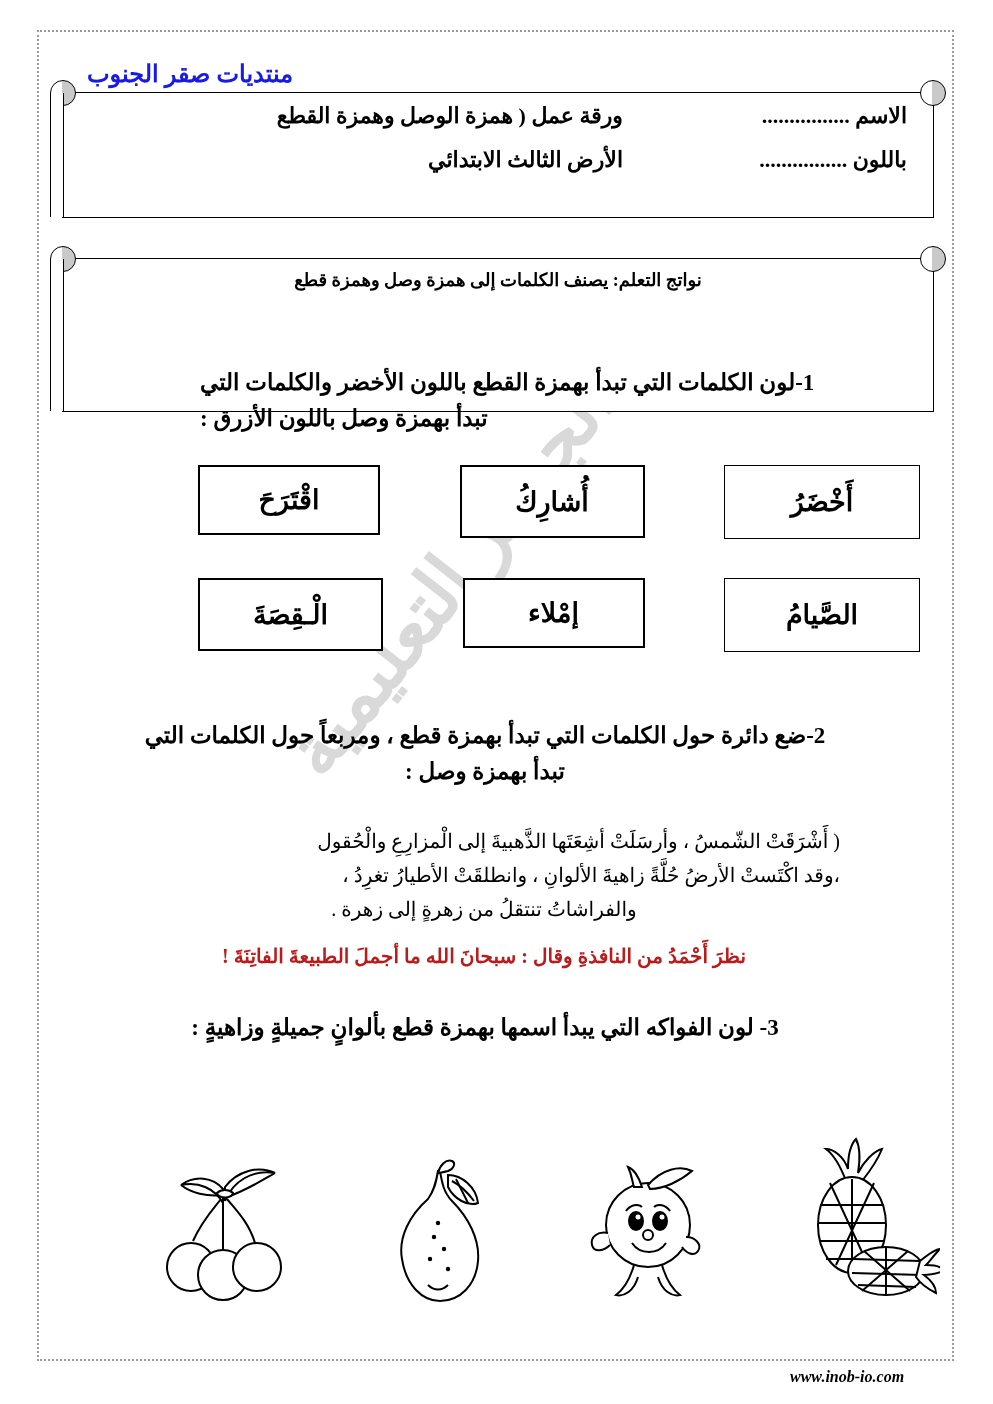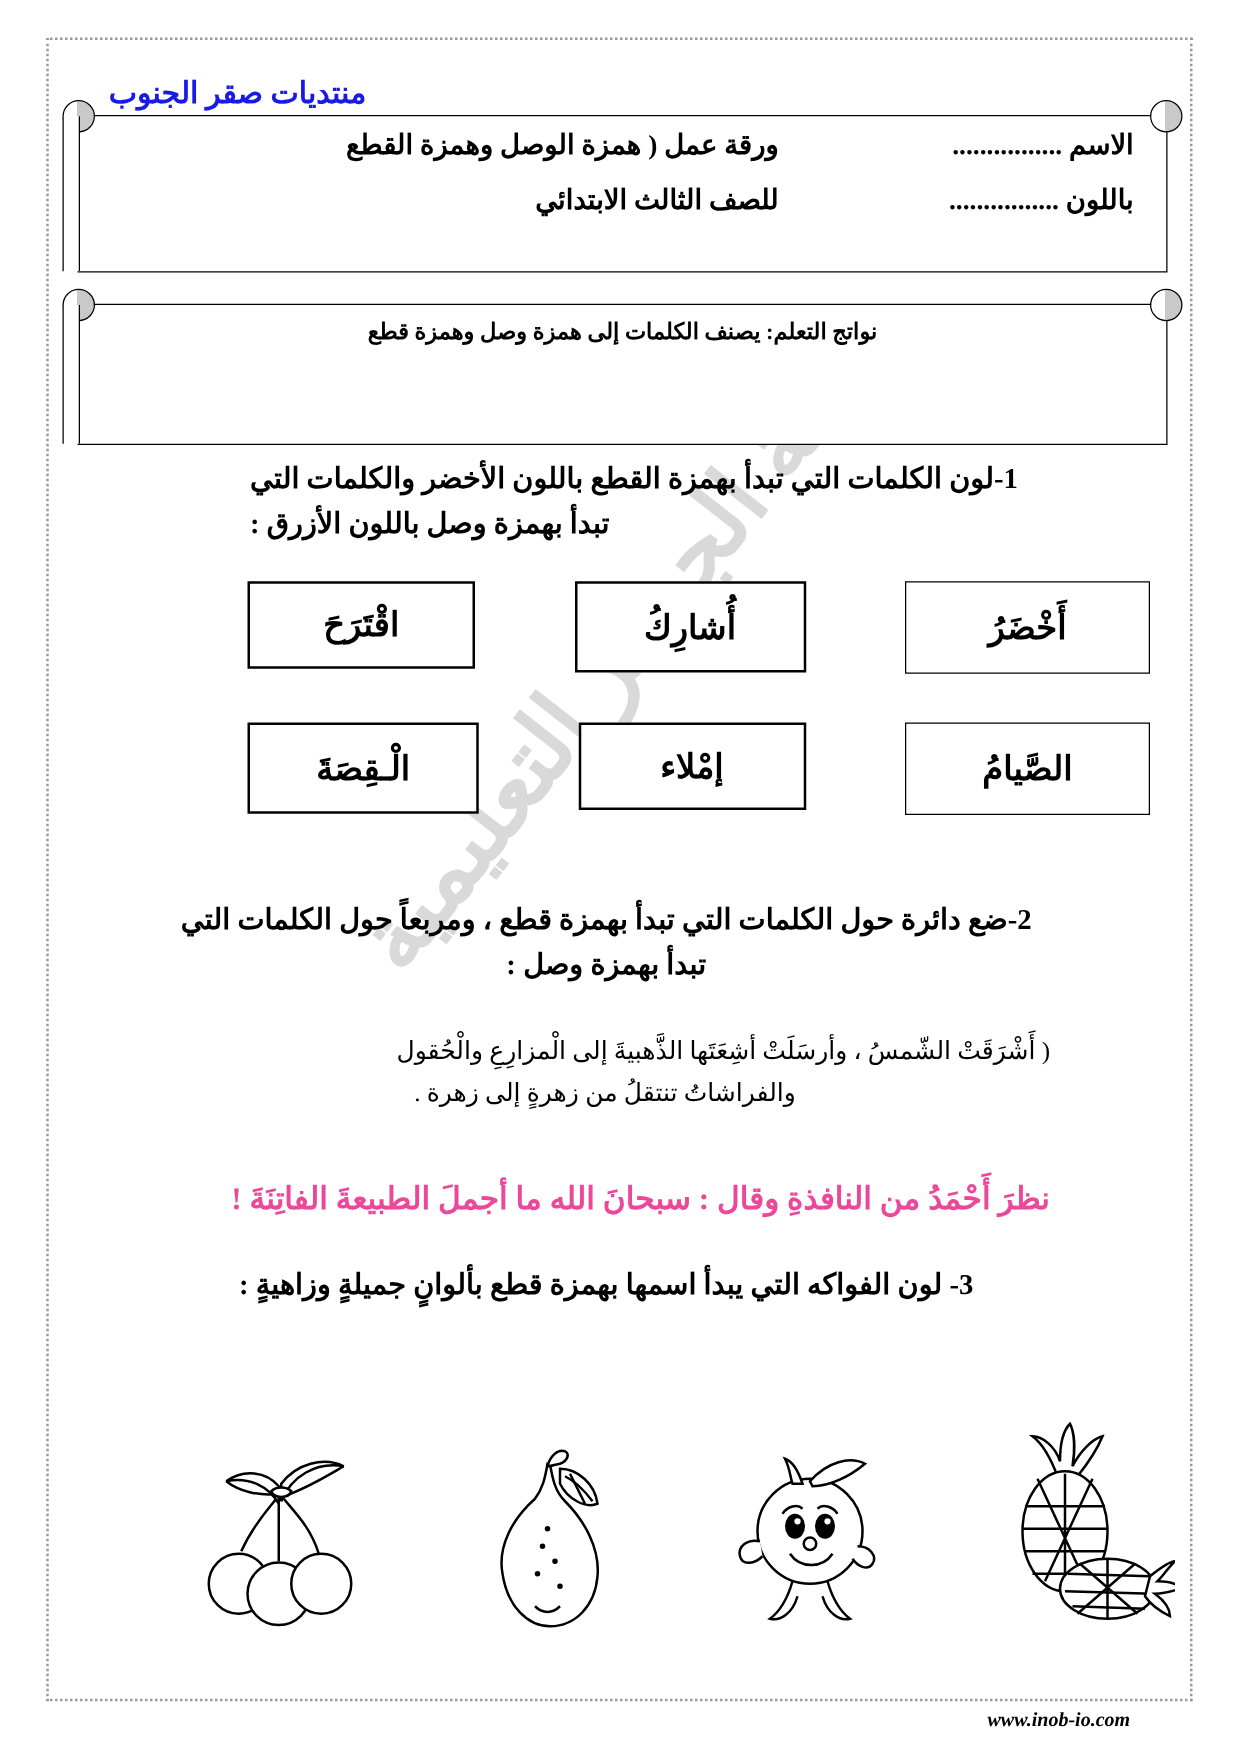--- a/index.html
+++ b/index.html
@@ -79,22 +79,22 @@
     background:#fff;
     box-sizing:border-box;
   }
   .curl-bar.left{left:-13px;top:0;height:calc(100% + 0px);}
 
   #box-info{
     left:62px;top:92px;
     width:872px;height:126px;
   }
   #box-outcome{
-    left:62px;top:243px;
-    width:872px;height:113px;
+    left:62px;top:258px;
+    width:872px;height:154px;
   }
   .box-inner{
     position:relative;
     height:100%;
     padding:10px 26px 10px 26px;
     box-sizing:border-box;
   }
 
   .info-row{
     display:flex;
@@ -182,24 +182,24 @@
     text-align:justify;
   }
   #paragraph .pline{display:block;}
   #paragraph .pline.last{text-align:center;}
 
   #sentence{
     position:absolute;
     left:128px;top:944px;
     width:712px;
     z-index:2;
-    font-size:25px;
-    font-weight:bold;
-    color:#ec4899;
-    text-align:right;
+    font-size:20px;
+    font-weight:bold;
+    color:#b91c1c;
+    text-align:center;
   }
 
   
   #fruit-row{
     position:absolute;
     left:150px;top:1125px;
     width:790px;height:185px;
     display:flex;
     flex-direction:row-reverse;
     justify-content:space-between;
@@ -246,21 +246,21 @@
   <div class="curl left"></div>
   <div class="curl right"></div>
   <div class="curl-bar left"></div>
   <div class="box-inner">
     <div class="info-row">
       <div class="info-label">الاسم ................</div>
       <div class="info-title">ورقة عمل ( همزة الوصل وهمزة القطع</div>
     </div>
     <div class="info-row">
       <div class="info-label">باللون ................</div>
-      <div class="info-title">للصف الثالث الابتدائي</div>
+      <div class="info-title">الأرض الثالث الابتدائي</div>
     </div>
   </div>
 </div>
 
 <div id="box-outcome" class="scroll-box">
   <div class="curl left"></div>
   <div class="curl right"></div>
   <div class="curl-bar left"></div>
   <div class="box-inner">
     <div class="outcome-text">نواتج التعلم: يصنف الكلمات إلى همزة وصل وهمزة قطع</div>
@@ -278,20 +278,21 @@
 <div id="word-row-2" class="word-row">
   <div class="word-box wb-a">الصَّيامُ</div>
   <div class="word-box wb-b">إمْلاء</div>
   <div class="word-box wb-c">الْـقِصَةَ</div>
 </div>
 
 <div id="q2" class="question">2-ضع دائرة حول الكلمات التي تبدأ بهمزة قطع ، ومربعاً حول الكلمات التي تبدأ بهمزة وصل :</div>
 
 <div id="paragraph">
   <span class="pline">( أَشْرَقَتْ الشّمسُ ، وأرسَلَتْ أشِعَتَها الذَّهبيةَ إلى الْمزارِعِ والْحُقول</span>
+  <span class="pline">،وقد اكْتَستْ الأرضُ حُلَّةً زاهيةَ الألوانِ ، وانطلقَتْ الأطيارُ تغرِدُ ،</span>
   <span class="pline last">والفراشاتُ تنتقلُ من زهرةٍ إلى زهرة .</span>
 </div>
 
 <div id="sentence">نظرَ أَحْمَدُ من النافذةِ وقال : سبحانَ الله ما أجملَ الطبيعةَ الفاتِنَةَ !</div>
 
 <div id="q3" class="question">3- لون الفواكه التي يبدأ اسمها بهمزة قطع بألوانٍ جميلةٍ وزاهيةٍ :</div>
 
 <div id="fruit-row">
 
   <div class="fruit">

